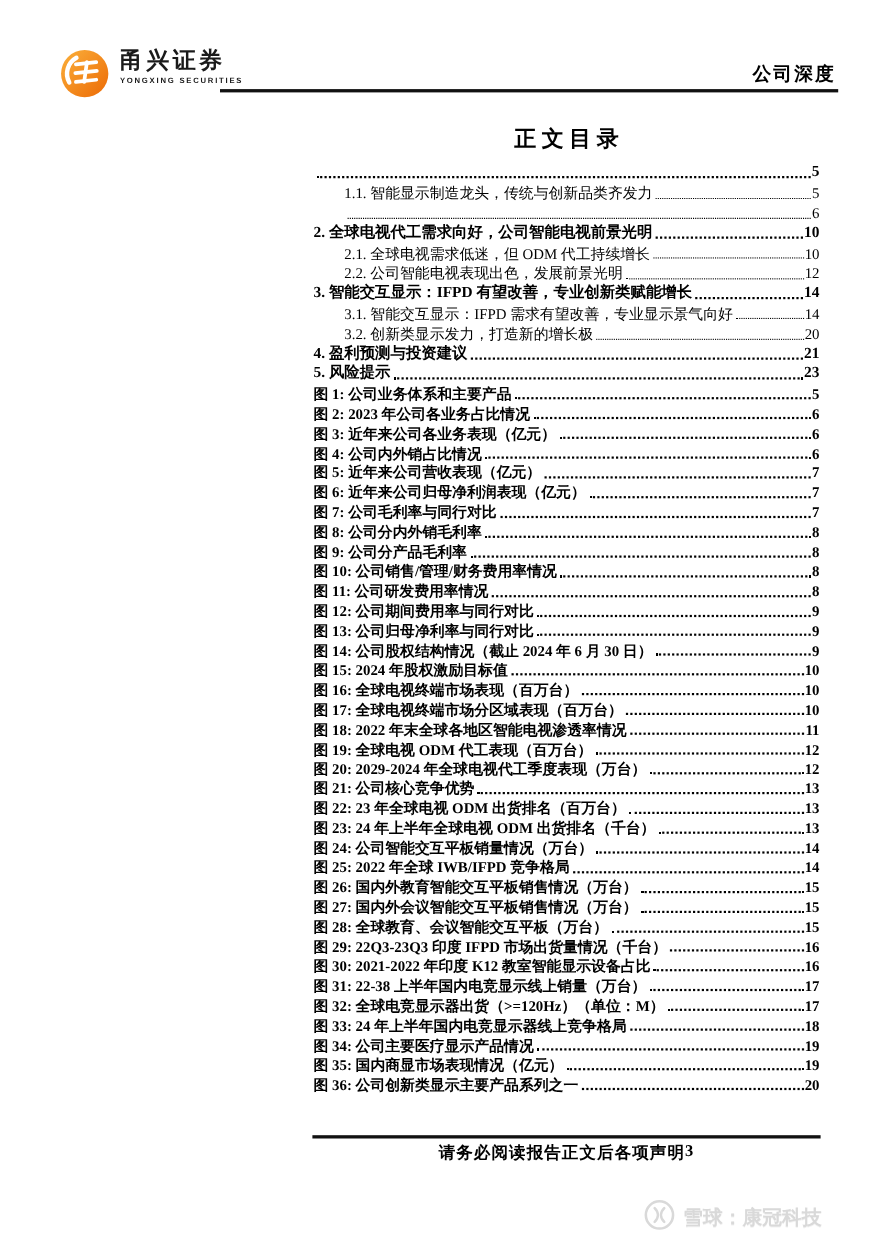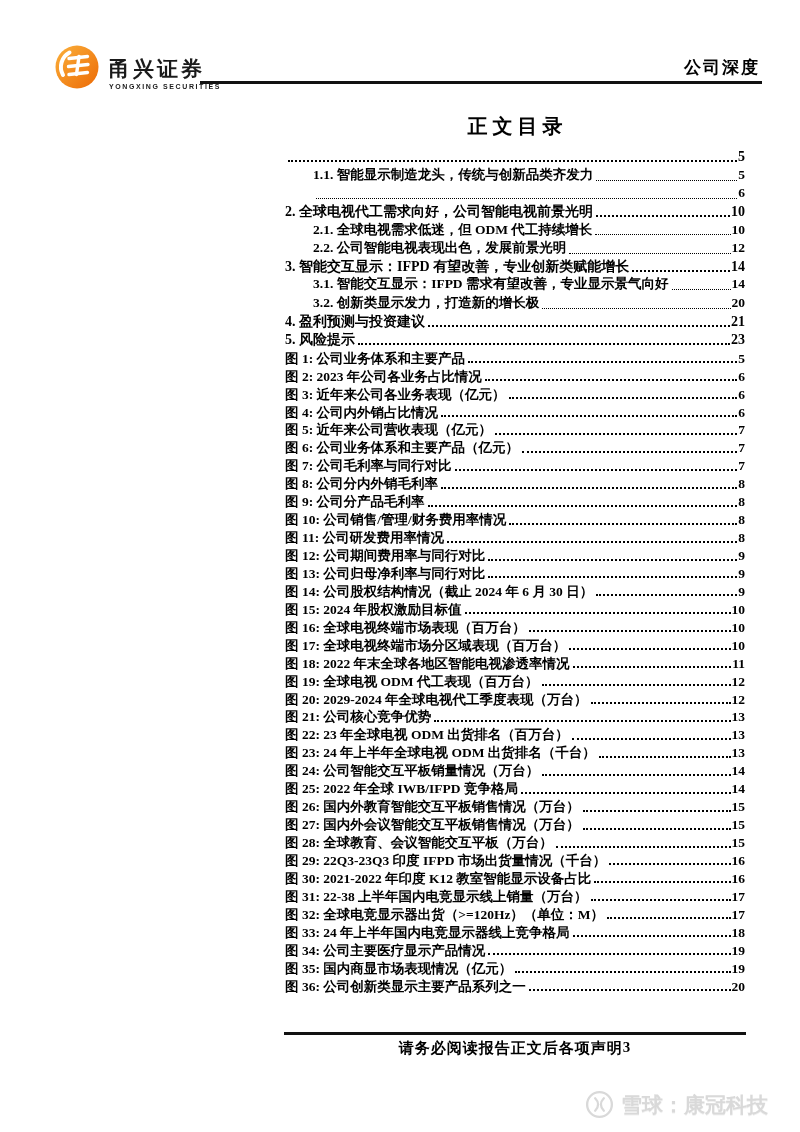--- a/index.html
+++ b/index.html
@@ -5,21 +5,21 @@
   * { box-sizing: border-box; }
   html, body { margin: 0; padding: 0; background: #ffffff; }
   body {
     width: 800px; height: 1132px;
     font-family: "Liberation Serif", "DejaVu Serif", serif;
     color: #000;
   }
   .page { position: relative; width: 800px; height: 1132px; background: #fff; overflow: hidden; }
 
   
-  .logo { position: absolute; left: 54px; top: 44px; display: flex; align-items: flex-end; gap: 9px; }
+  .logo { position: absolute; left: 54px; top: 44px; display: flex; align-items: flex-start; gap: 9px; }
   .logo-icon svg { display: block; }
   .brand-block { display: flex; flex-direction: column; }
   .brand-name {
     font-family: "Liberation Sans", "DejaVu Sans", sans-serif;
     font-size: 21px; font-weight: 700; letter-spacing: 3px; line-height: 1.15; color: #1a1a1a;
   }
   .brand-sub {
     font-family: "Liberation Sans", "DejaVu Sans", sans-serif;
     font-size: 7px; font-weight: 700; letter-spacing: 1.6px; color: #1a1a1a; margin-top: 2px;
   }
@@ -32,42 +32,42 @@
     margin: 14px 0 7px 0; text-align: center;
     font-size: 20px; font-weight: 700; letter-spacing: 5px; padding-left: 5px;
   }
   .fig-title { margin-top: 12px; }
 
   .toc-row, .fig-row {
     display: flex; align-items: flex-end;
     height: 18.3px; font-size: 14px; font-weight: 700; line-height: 1.15;
   }
   .fig-row { height: 17.95px; font-size: 13.5px; }
-  .toc-row.level2 { font-weight: 700; padding-left: 28px; font-size: 13.5px; align-items: center; }
+  .toc-row.level2 { font-weight: 400; padding-left: 28px; font-size: 13.5px; }
   .row-label { white-space: nowrap; }
   .row-page { white-space: nowrap; }
   .leader {
     flex: 1 1 auto; min-width: 8px; align-self: flex-end;
     border-bottom: 2px dotted #000; margin: 0 1px 3px 3px;
   }
   .toc-row.level2 .leader { border-bottom-width: 1.5px; }
 
   
   .footer-rule { position: absolute; left: 284px; top: 1032px; width: 462px; height: 2.5px; background: #111; }
   .footer {
     position: absolute; left: 284px; top: 1039px; width: 462px;
     display: flex; justify-content: center;
     font-size: 15px; font-weight: 700; letter-spacing: 1px;
   }
 
   
   .watermark {
     position: absolute; left: 585px; top: 1090px;
-    display: flex; align-items: center; gap: 7px;
-    color: #d9d9d9; font-size: 21px; font-weight: 700;
+    display: flex; align-items: flex-end; gap: 7px;
+    color: #d9d9d9; font-size: 18px; font-weight: 700;
     font-family: "Liberation Sans", "DejaVu Sans", sans-serif;
     text-shadow: 0 1px 0 #f2f2f2;
   }
   .wm-icon svg { display: block; }
 </style>
 </head>
 <body>
 
 <div class="page">
 
@@ -176,21 +176,21 @@
           <span class="row-label">图 4: 公司内外销占比情况</span>
           <span class="leader"></span>
           <span class="row-page">6</span>
         </div>
         <div class="fig-row">
           <span class="row-label">图 5: 近年来公司营收表现（亿元）</span>
           <span class="leader"></span>
           <span class="row-page">7</span>
         </div>
         <div class="fig-row">
-          <span class="row-label">图 6: 公司业务体系和主要产品（亿元）</span>
+          <span class="row-label">图 6: 近年来公司归母净利润表现（亿元）</span>
           <span class="leader"></span>
           <span class="row-page">7</span>
         </div>
         <div class="fig-row">
           <span class="row-label">图 7: 公司毛利率与同行对比</span>
           <span class="leader"></span>
           <span class="row-page">7</span>
         </div>
         <div class="fig-row">
           <span class="row-label">图 8: 公司分内外销毛利率</span>

